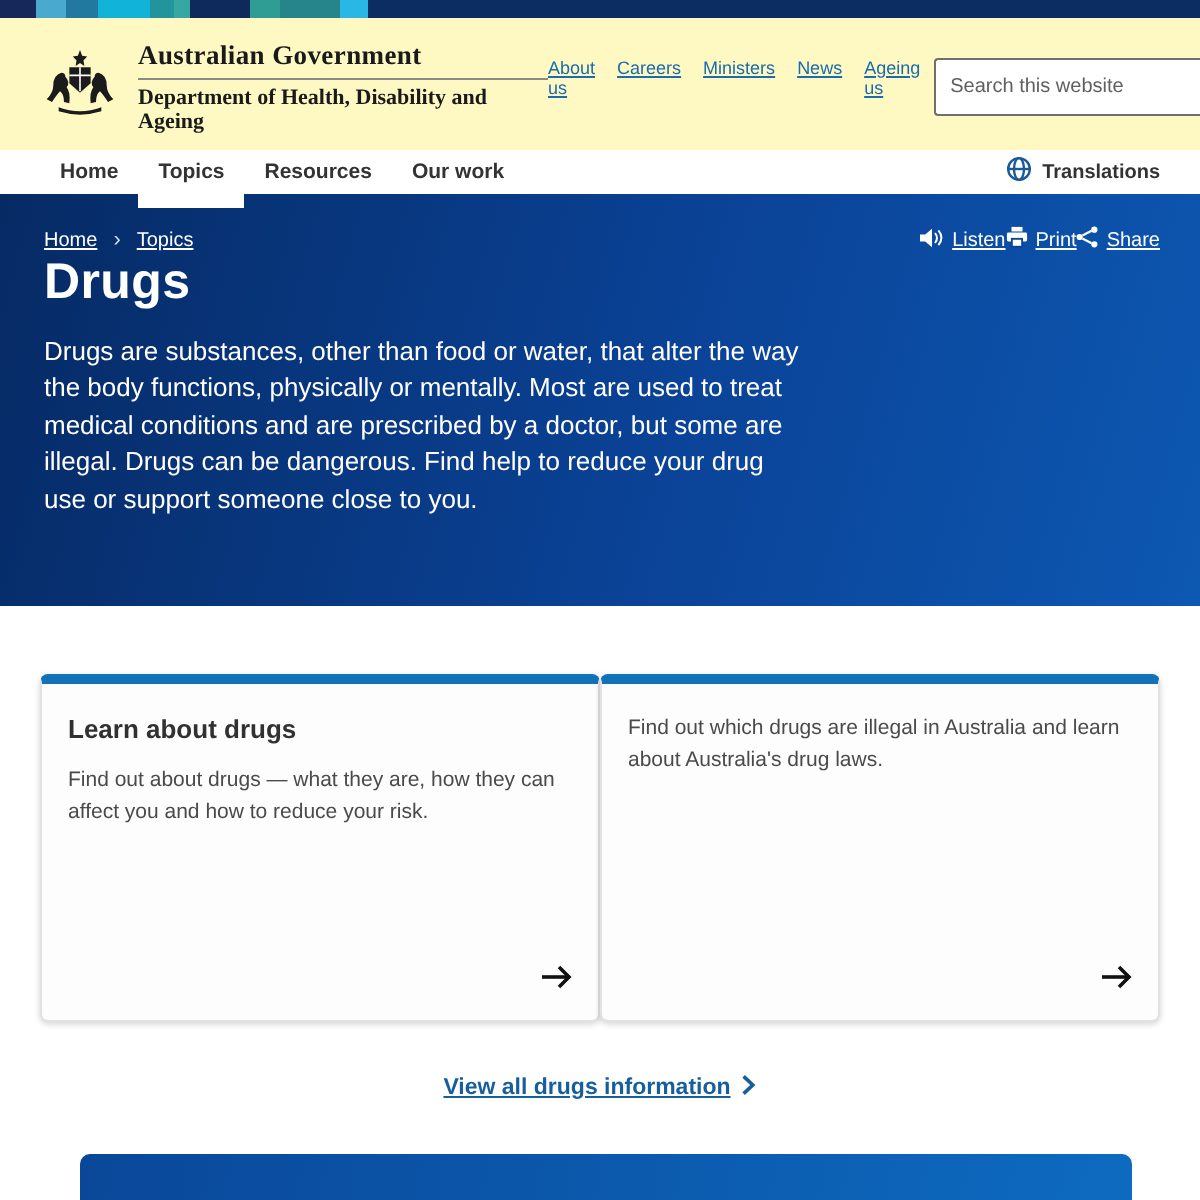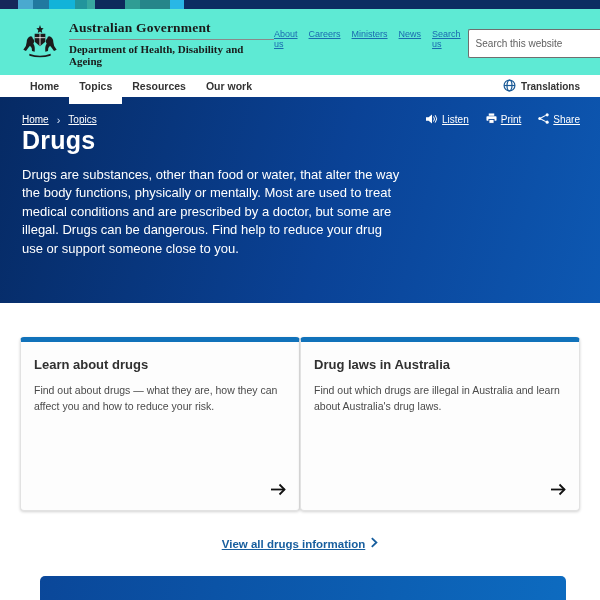--- a/index.html
+++ b/index.html
@@ -9,21 +9,21 @@
     font-family:"Liberation Sans", sans-serif;
     background:#ffffff;
   }
   .page { width:600px; height:600px; overflow:hidden; position:relative; background:#fff; }
 
   
   .strip { height:9px; display:flex; width:100%; }
   .strip div { height:9px; }
 
   
-  .header { height:66px; display:flex; justify-content:space-between; align-items:center; padding:2px 18px 0 20px; background:#5eead4; }
+  .header { height:66px; display:flex; justify-content:space-between; align-items:center; padding:2px 18px 0 20px; background:#fef9c3; }
   .logo { display:flex; align-items:center; gap:9px; cursor:pointer; }
   .logo-text .gov { font-family:"Liberation Serif", serif; font-weight:bold; font-size:13.5px; color:#1a1a1a; letter-spacing:.2px; }
   .logo-text .divider { height:1px; background:#8a8a8a; margin:3px 0 3px; width:205px; }
   .logo-text .dept { font-family:"Liberation Serif", serif; font-weight:bold; font-size:11px; color:#1a1a1a; }
   .header-right { display:flex; flex-direction:row; gap:7px; }
   .quick-links { display:flex; gap:11px; font-size:9px; }
   .quick-links a { color:#1a6baf; text-decoration:underline; cursor:pointer; }
   .search { display:flex; }
   .search input { width:164px; height:29px; border:1px solid #6f6f6f; border-right:none; border-radius:2px 0 0 2px; font-size:10px; padding:0 7px; color:#333; font-family:"Liberation Sans",sans-serif; outline:none; }
   .search input::placeholder { color:#5f5f5f; }
@@ -35,21 +35,21 @@
   .nav-item { font-size:10.5px; font-weight:bold; color:#333; padding:0 10px; height:22px; display:flex; align-items:center; position:relative; cursor:pointer; }
   .nav-item.active::after { content:""; position:absolute; left:0; right:0; bottom:-7px; height:8px; background:#fff; }
   .translations { display:flex; align-items:center; gap:5px; font-size:10px; font-weight:bold; color:#333; cursor:pointer; }
 
   
   .hero { height:206px; background:linear-gradient(105deg,#062a64 0%,#0a4296 55%,#0d58b2 100%); color:#fff; padding:16px 20px 0 22px; }
   .hero-top { display:flex; justify-content:space-between; align-items:center; }
   .breadcrumb { display:flex; align-items:center; gap:8px; font-size:10px; }
   .breadcrumb a { color:#fff; text-decoration:underline; cursor:pointer; }
   .breadcrumb .sep { color:#d4e2f6; font-size:11px; }
-  .hero-actions { display:flex; gap:17px; align-items:center; font-size:10px; }
+  .hero-actions { display:flex; align-items:center; font-size:10px; }
   .hero-actions a { color:#fff; text-decoration:underline; display:inline-flex; gap:4px; align-items:center; cursor:pointer; }
   .hero h1 { font-size:25px; margin:0 0 0; font-weight:bold; letter-spacing:.2px; }
   .hero p { font-size:13px; line-height:1.42; width:380px; margin:11px 0 0; }
 
   
   .content { padding:34px 20px 0; background:#fff; }
   .cards { display:flex; }
   .card { flex:1; background:#fdfdfd; border:1px solid #e2e2e2; border-top:5px solid #1172ba; border-radius:4px; box-shadow:0 1px 3px rgba(0,0,0,.18); height:174px; padding:15px 13px 12px; position:relative; cursor:pointer; }
   .card h3 { font-size:13px; margin:0 0 9px; color:#313131; line-height:1.3; font-weight:bold; }
   .card p { font-size:10.5px; color:#4a4a4a; line-height:1.5; margin:0; }
@@ -99,21 +99,21 @@
         <div class="dept">Department of Health, Disability and Ageing</div>
       </span>
     </div>
 
     <div class="header-right">
       <div class="quick-links">
         <a>About us</a>
         <a>Careers</a>
         <a>Ministers</a>
         <a>News</a>
-        <a>Search us</a>
+        <a>Ageing us</a>
       </div>
       <div class="search">
         <input type="text" placeholder="Search this website" style="">
         <button>
           <span>
             <svg width="11" height="11" viewBox="0 0 12 12">
                 <circle cx="5" cy="5" r="3.4" stroke="#fff" stroke-width="1.6" fill="none"></circle>
                 <line x1="7.6" y1="7.6" x2="11" y2="11" stroke="#fff" stroke-width="1.6"></line>
               </svg>
           </span>
@@ -193,21 +193,20 @@
         <h3>Learn about drugs</h3>
         <p>Find out about drugs — what they are, how they can affect you and how to reduce your risk.</p>
         <span class="arrow">
           <svg width="17" height="13" viewBox="0 0 17 13" fill="none" stroke="#111" stroke-width="1.8">
               <path d="M1 6.5 h13.5"></path>
               <path d="M9.5 1.5 l5 5 -5 5"></path>
             </svg>
         </span>
       </div>
       <div class="card">
-        <h3>Drug laws in Australia</h3>
         <p>Find out which drugs are illegal in Australia and learn about Australia's drug laws.</p>
         <span class="arrow">
           <svg width="17" height="13" viewBox="0 0 17 13" fill="none" stroke="#111" stroke-width="1.8">
               <path d="M1 6.5 h13.5"></path>
               <path d="M9.5 1.5 l5 5 -5 5"></path>
             </svg>
         </span>
       </div>
     </div>
 

